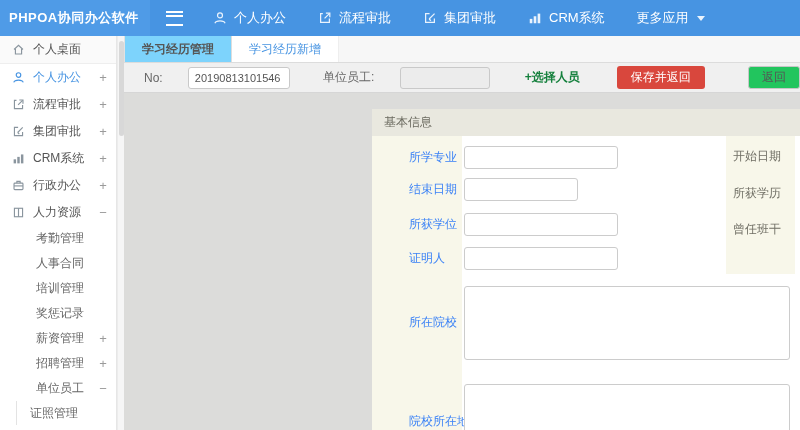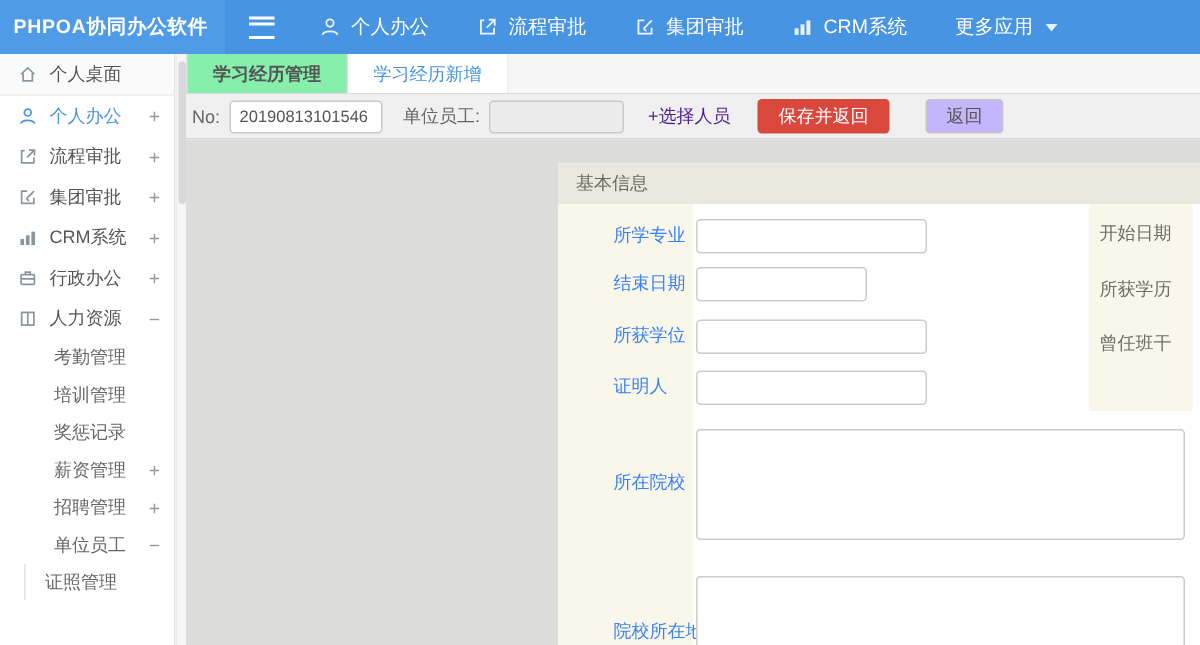--- a/index.html
+++ b/index.html
@@ -24,30 +24,30 @@
   .side-item.active{color:#4794e2;}
   .side-item.active svg{color:#4794e2;}
   .expander{margin-left:auto;color:#9a9a9a;font-size:13px;line-height:1;cursor:pointer;width:10px;text-align:center;}
   .side-sub{height:25px;display:flex;align-items:center;padding:0 8px 0 36px;color:#666;cursor:pointer;}
   .side-nested{margin-left:16px;border-left:1px solid #e3e3e3;}
   .side-sub2{height:24px;display:flex;align-items:center;padding-left:13px;color:#666;cursor:pointer;}
   
   .main{position:absolute;left:124px;right:0;top:36px;bottom:0;}
   .tabbar{position:absolute;top:0;left:0;right:0;height:26px;background:#f7f7f7;border-bottom:1px solid #dcdcdc;display:flex;box-sizing:content-box;}
   .tab{padding:0 17px;line-height:26px;font-size:12px;cursor:pointer;}
-  .tab-first{background:#86efac;border-left:1px solid #e2e2e2;border-right:1px solid #ddd;color:#555;font-weight:bold;}
+  .tab-first{background:#7dd3fc;border-left:1px solid #e2e2e2;border-right:1px solid #ddd;color:#555;font-weight:bold;}
   .tab-active{background:#fff;color:#4794e2;border-right:1px solid #eee;}
   .toolbar{position:absolute;top:27px;left:0;right:0;height:30px;background:#f0f0f0;border-bottom:1px solid #d6d6d6;
-           display:flex;align-items:center;padding-left:4px;box-sizing:border-box;}
+           display:flex;align-items:center;padding-left:20px;box-sizing:border-box;justify-content:space-between;}
   .tlbl{color:#666;margin-right:6px;white-space:nowrap;}
   .no-input{width:88px;height:20px;border:1px solid #c9c9c9;border-radius:3px;padding:0 6px;font-size:11px;color:#555;background:#fff;margin-right:14px;font-family:inherit;}
   .emp-input{width:76px;height:20px;border:1px solid #c9c9c9;border-radius:3px;background:#ececec;margin-right:16px;font-family:inherit;padding:0 6px;font-size:11px;color:#555;}
-  .link{color:#4c1d95;margin-right:18px;cursor:pointer;white-space:nowrap;}
+  .link{color:#15803d;margin-right:18px;cursor:pointer;white-space:nowrap;font-weight:bold;}
   .btn-save{background:#d9473d;color:#ffffff;border:0;border-radius:3px;height:23px;padding:0 14px;font-size:12px;margin-right:24px;cursor:pointer;font-family:inherit;}
-  .btn-back{background:#c4b5fd;color:#555;border:1px solid #c7c7c7;border-radius:3px;height:23px;padding:0 13px;font-size:12px;cursor:pointer;font-family:inherit;}
+  .btn-back{background:#22c55e;color:#555;border:1px solid #c7c7c7;border-radius:3px;height:23px;padding:0 13px;font-size:12px;cursor:pointer;font-family:inherit;}
   
   .content{position:absolute;top:57px;left:0;right:0;bottom:0;background:#dcdcda;}
   .panel{position:absolute;left:248px;top:16px;right:0;bottom:-60px;background:#fff;}
   .panel-header{height:27px;line-height:27px;background:#e9e8df;color:#6b6a5f;padding-left:12px;font-size:12px;}
   .label-col{position:absolute;left:0;top:27px;width:90px;bottom:0;background:#f8f7ea;}
   .right-col{position:absolute;left:354px;top:27px;width:69px;height:138px;background:#f8f7ea;}
   .f-label{position:absolute;left:5px;transform:translateY(-50%);color:#3b82f6;white-space:nowrap;margin-left:32px;}
   .r-label{position:absolute;left:361px;transform:translateY(-50%);color:#6f6e64;white-space:nowrap;}
   .f-input{position:absolute;left:92px;height:23px;border:1px solid #ccc;border-radius:3px;background:#fff;box-sizing:border-box;font-family:inherit;padding:0 6px;font-size:12px;color:#555;}
   .f-area{position:absolute;left:92px;width:326px;border:1px solid #ccc;border-radius:3px;background:#fff;box-sizing:border-box;resize:none;font-family:inherit;padding:4px 6px;font-size:12px;color:#555;}
@@ -181,20 +181,23 @@
         </svg>
     </span>
     <span>人力资源</span>
     <span class="expander">−</span>
   </div>
 
   <div class="side-sub">
     <span>考勤管理</span>
   </div>
   <div class="side-sub">
+    <span>人事合同</span>
+  </div>
+  <div class="side-sub">
     <span>培训管理</span>
   </div>
   <div class="side-sub">
     <span>奖惩记录</span>
   </div>
   <div class="side-sub">
     <span>薪资管理</span>
     <span class="expander">+</span>
   </div>
   <div class="side-sub">

